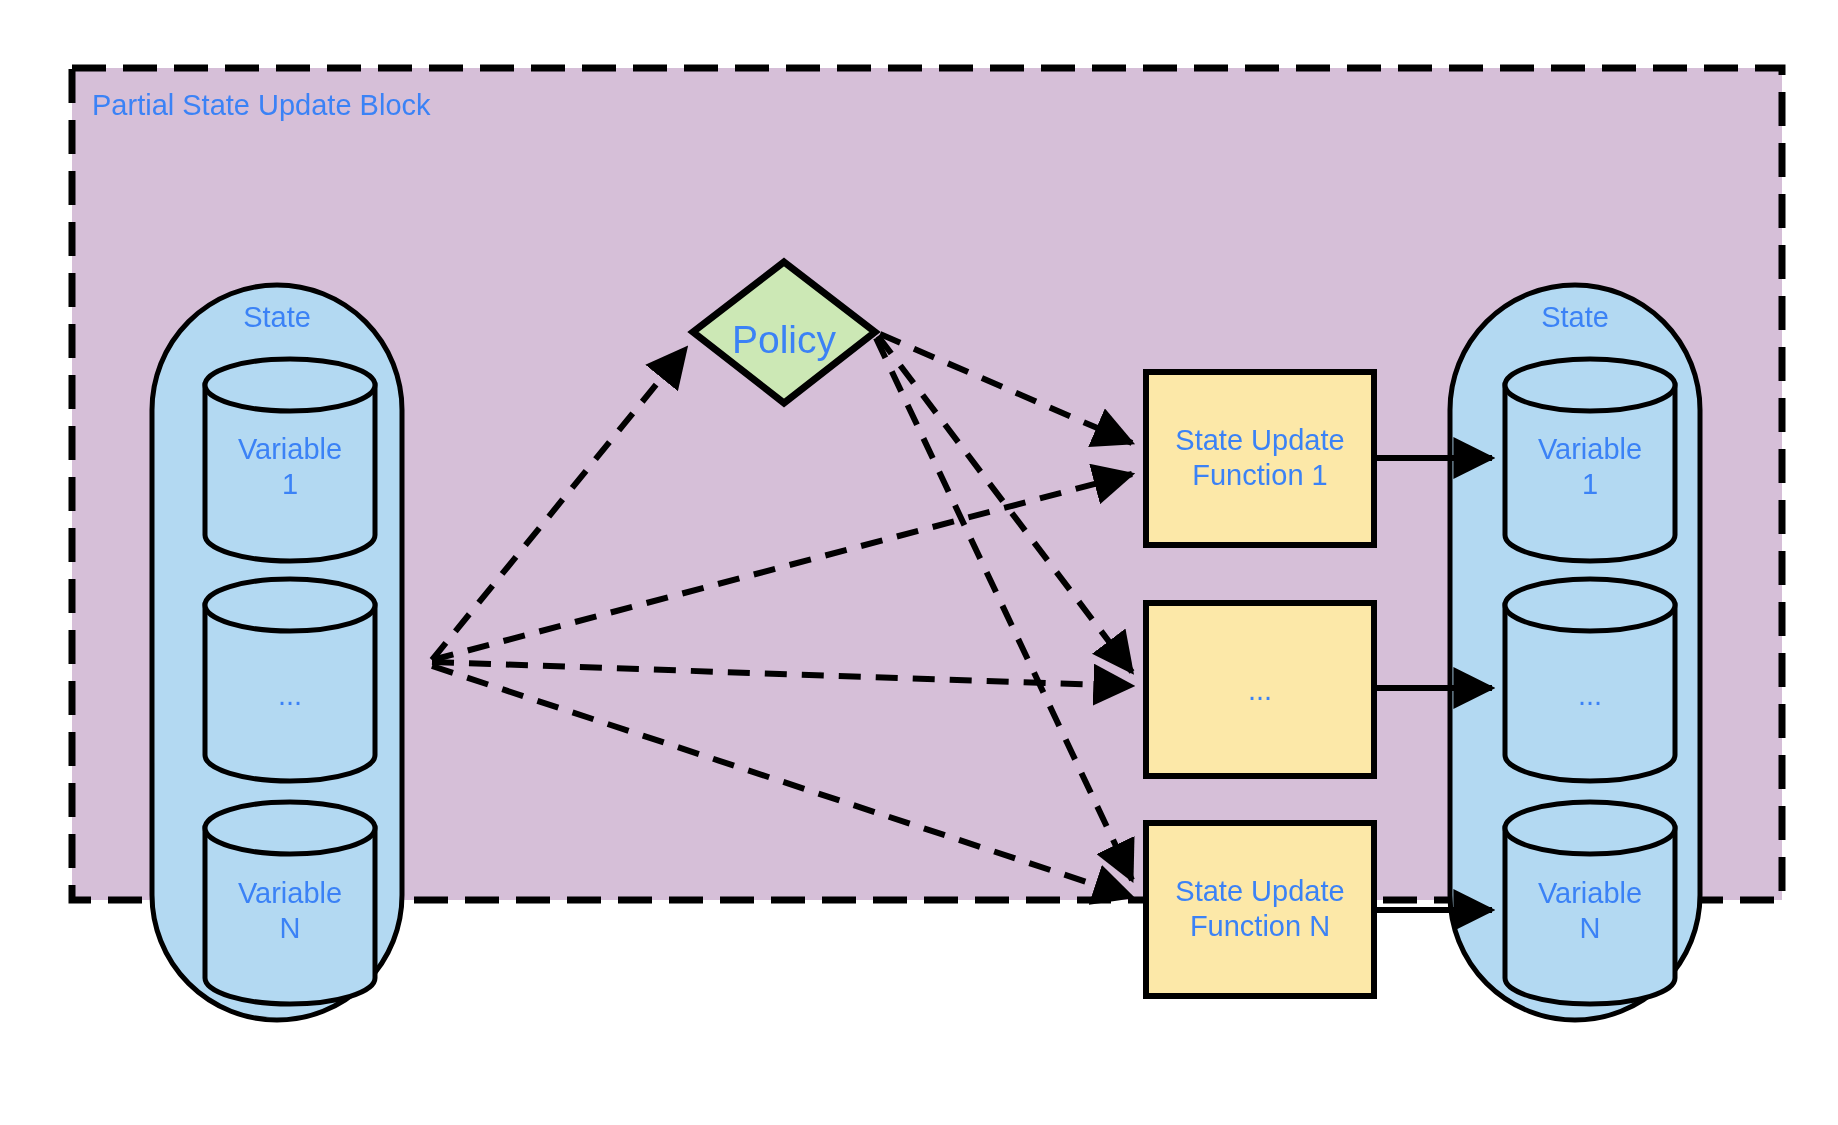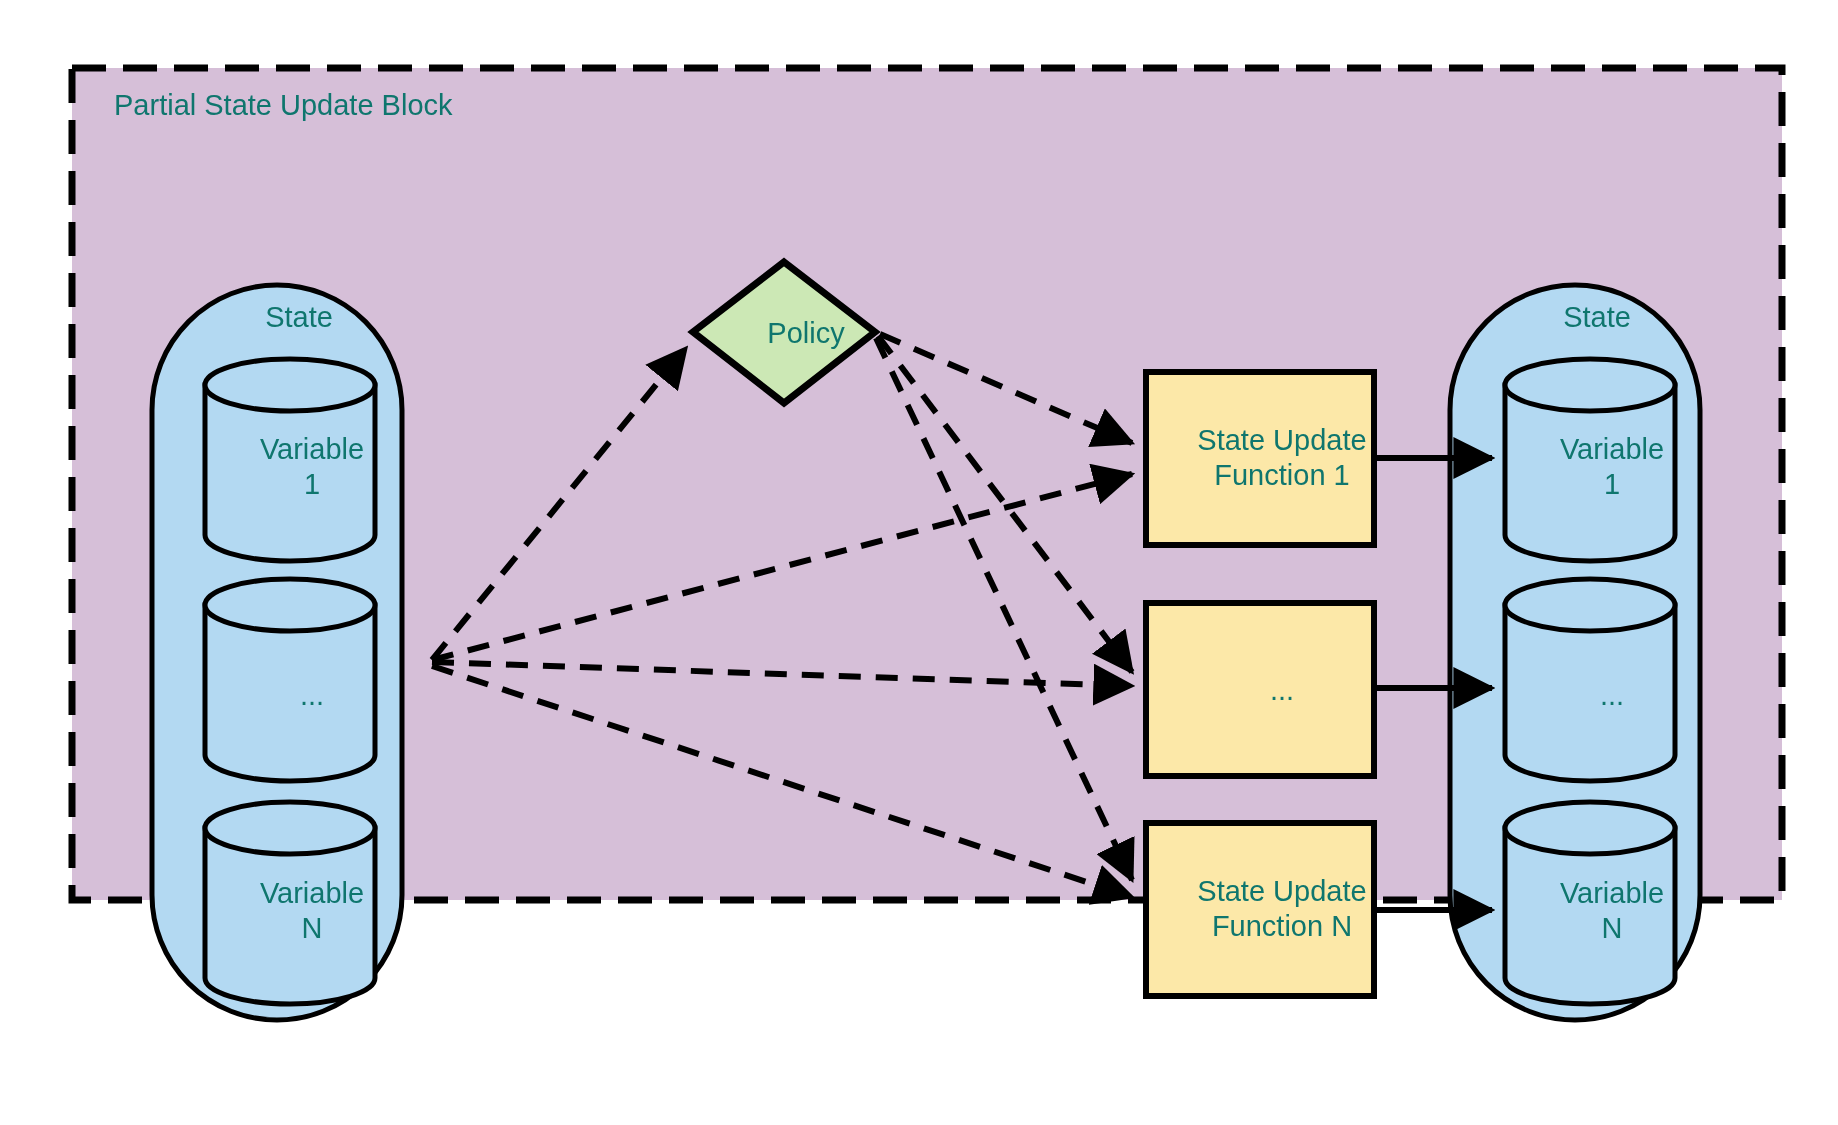--- a/index.html
+++ b/index.html
@@ -1,20 +1,20 @@
 <!DOCTYPE html>
 <html><head>
 <meta charset="utf-8">
 <style>
   html,body{margin:0;padding:0;background:#ffffff;}
   body{width:1838px;height:1125px;overflow:hidden;
        font-family:"Liberation Sans","DejaVu Sans",sans-serif;}
   #stage{position:relative;width:1838px;height:1125px;background:#ffffff;}
   #svgroot{position:absolute;left:0;top:0;width:1838px;height:1125px;}
-  .lbl{position:absolute;color:#0f766e;text-align:center;white-space:pre;line-height:1.22;margin-left:22px;}
+  .lbl{position:absolute;color:#3b82f6;text-align:center;white-space:pre;line-height:1.22;}
 </style>
 </head>
 <body>
 
 <div id="stage">
 
   <svg id="svgroot" viewBox="0 0 1838 1125" xmlns="http://www.w3.org/2000/svg">
     <defs>
       <marker id="arrow" viewBox="0 0 10 10" refX="9.2" refY="5" markerWidth="7" markerHeight="7" orient="auto-start-reverse">
         <path d="M 0 0 L 10 5 L 0 10 z" fill="#000"></path>
@@ -82,21 +82,21 @@
 
   <div class="lbl" style="left:92px;top:88px;width:520px;text-align:left;font-size:29px;">Partial State Update Block</div>
 
   <div class="lbl" style="left:182px;top:300px;width:190px;font-size:29px;">State</div>
   <div class="lbl" style="left: 190px; top: 432px; width: 200px; font-size: 29px; white-space: pre-line;">Variable
 1</div>
   <div class="lbl" style="left:190px;top:678px;width:200px;font-size:29px;">...</div>
   <div class="lbl" style="left: 190px; top: 876px; width: 200px; font-size: 29px; white-space: pre-line;">Variable
 N</div>
 
-  <div class="lbl" style="left:709px;top:316px;width:150px;font-size:29px;">Policy</div>
+  <div class="lbl" style="left:709px;top:316px;width:150px;font-size:39px;">Policy</div>
 
   <div class="lbl" style="left: 1146px; top: 423px; width: 228px; font-size: 29px; white-space: pre-line;">State Update
 Function 1</div>
   <div class="lbl" style="left:1146px;top:673px;width:228px;font-size:29px;">...</div>
   <div class="lbl" style="left: 1146px; top: 874px; width: 228px; font-size: 29px; white-space: pre-line;">State Update
 Function N</div>
 
   <div class="lbl" style="left:1480px;top:300px;width:190px;font-size:29px;">State</div>
   <div class="lbl" style="left: 1490px; top: 432px; width: 200px; font-size: 29px; white-space: pre-line;">Variable
 1</div>

